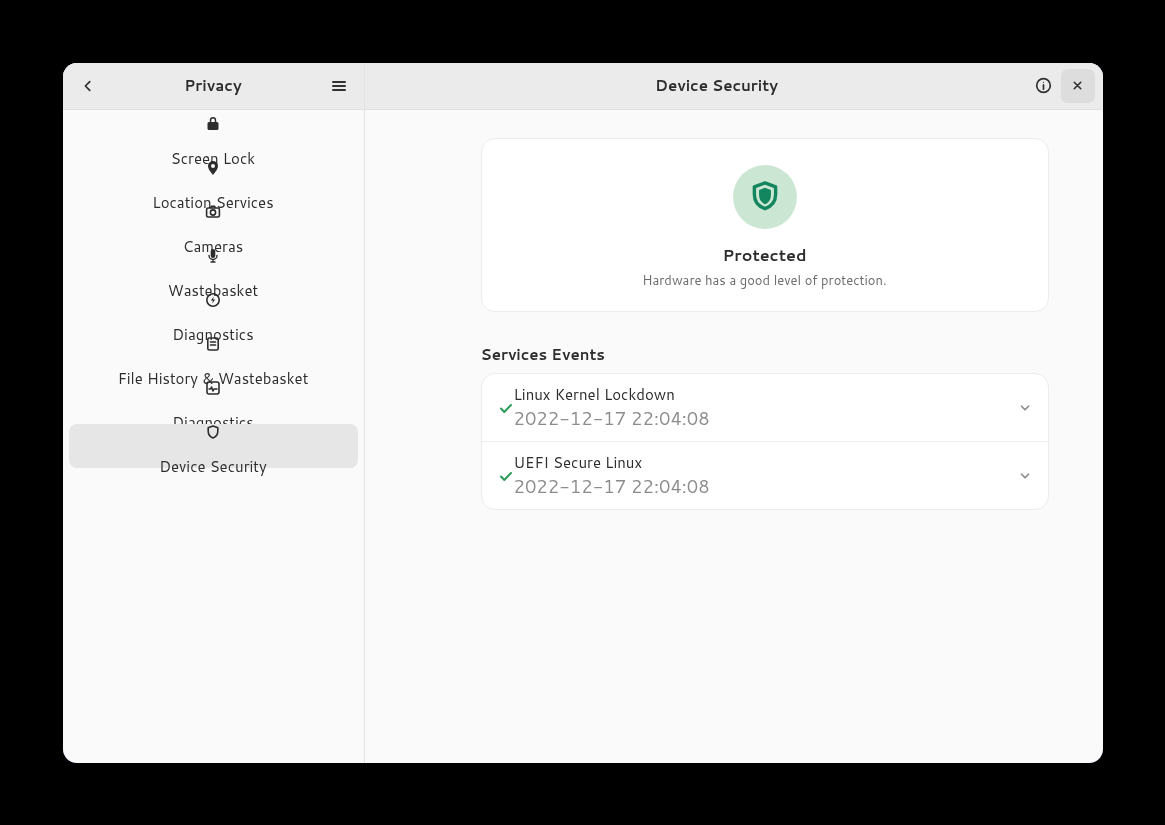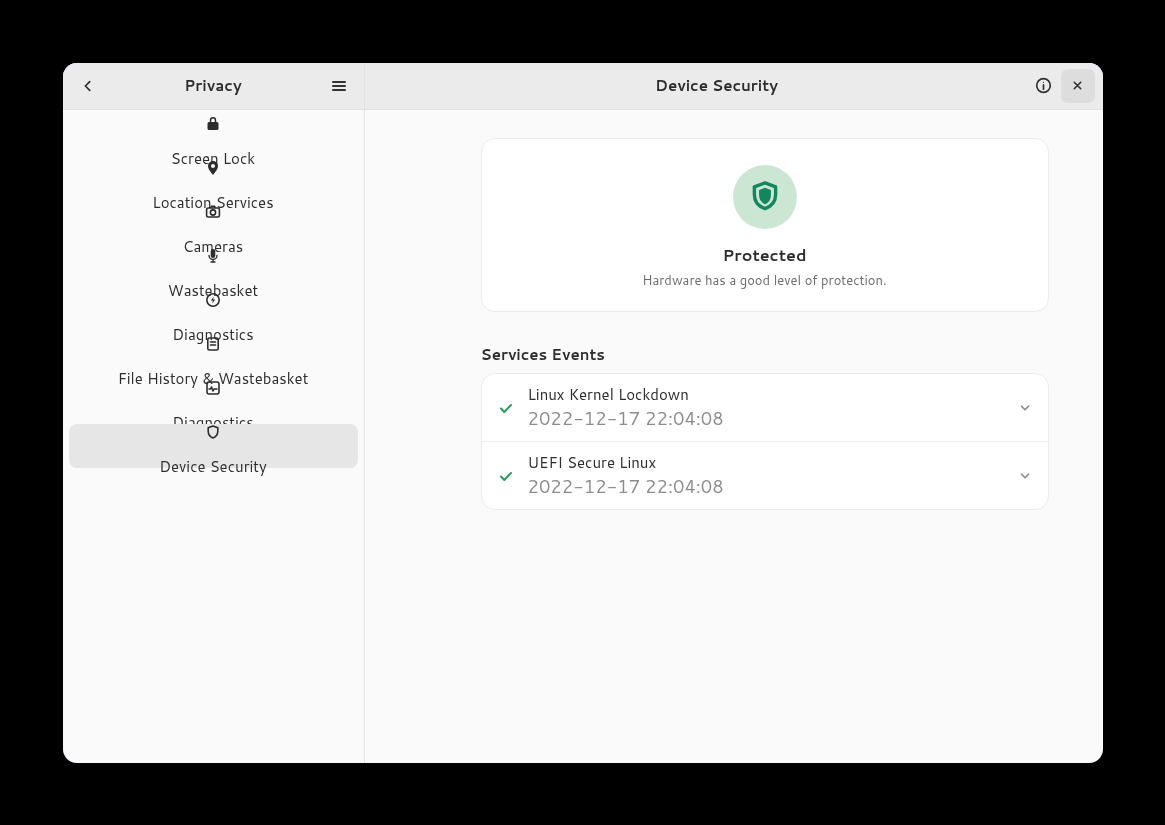--- a/index.html
+++ b/index.html
@@ -75,21 +75,21 @@
   .card p{ margin:0; font-size:13px; line-height:1.35; color:#6d6d6d;}
   .section-title{
     width:100%; max-width:568px; font-weight:700; font-size:15px; color:#2d2d2d;
     margin:32px 0 8px;
   }
   .events{
     width:100%; max-width:568px; background:#fff; border:1px solid #ececec; border-radius:14px;
     overflow:hidden;
   }
   .event-row{
-    display:flex; align-items:center; gap:14px;
+    display:flex; align-items:center; gap:0;
     padding:10px 16px; cursor:pointer;
   }
   .event-row + .event-row{ border-top:1px solid #eee; }
   .check{ color:#2e9a5a; width:16px; display:flex; justify-content:center;}
   .evt-text{ flex:1; display:flex; flex-direction:column;}
   .evt-title{ font-size:15px; color:#2c2c2c;}
   .evt-time{ font-size:18px; color:#8c8c8c;}
   .chev{ color:#8c8c8c; }
   svg{ display:block; }
 </style>

